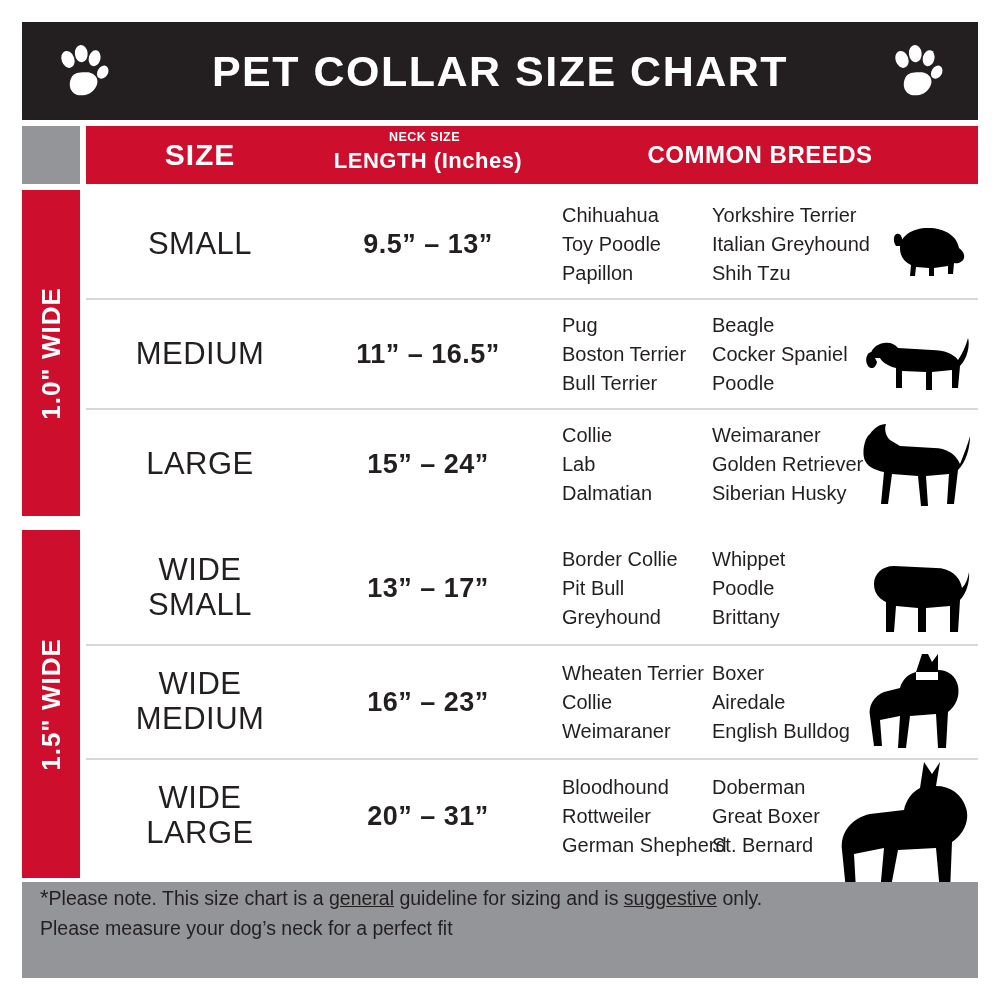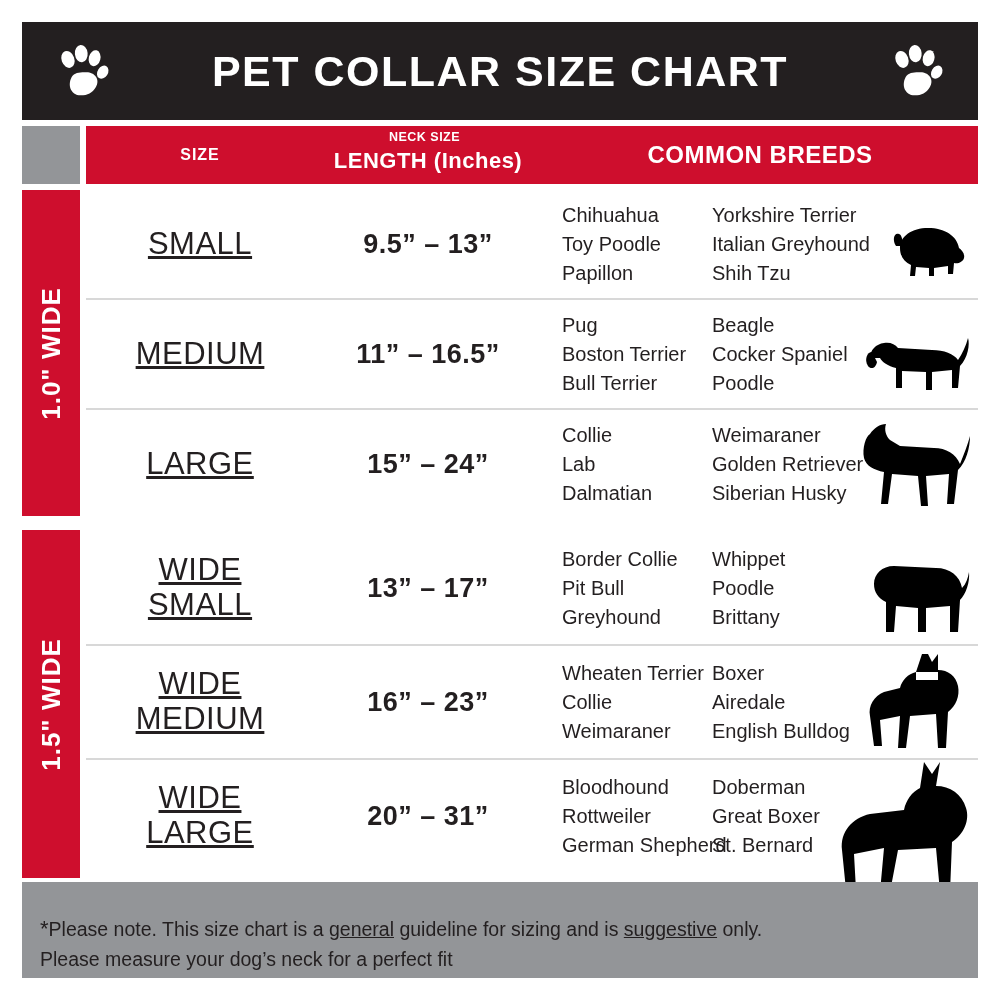--- a/index.html
+++ b/index.html
@@ -66,21 +66,21 @@
   .colhead .gap { width: 6px; background: #ffffff; }
   .colhead .red {
     background: #ce0e2d;
     color: #ffffff;
     display: flex;
     align-items: center;
     justify-content: center;
     font-weight: bold;
     position: relative;
   }
-  .colhead .c-size { width: 228px; font-size: 16px; letter-spacing: 1px; }
+  .colhead .c-size { width: 228px; font-size: 30px; letter-spacing: 1px; }
   .colhead .c-len  { width: 228px; font-size: 22px; letter-spacing: 0.5px; }
   .colhead .c-breeds { flex: 1; font-size: 24px; letter-spacing: 0.5px; }
   .neck-label {
     position: absolute;
     top: 4px;
     left: 0;
     right: 7px;
     text-align: center;
     font-size: 12.5px;
     font-weight: bold;
@@ -137,21 +137,20 @@
     display: flex;
     align-items: center;
     justify-content: center;
     text-align: center;
     font-size: 31px;
     letter-spacing: 0.5px;
     color: #231f20;
     line-height: 1.12;
     padding: 0 4px;
     box-sizing: border-box;
-    text-decoration: underline;
   }
   .cell-len {
     width: 228px;
     display: flex;
     align-items: center;
     justify-content: center;
     font-size: 27px;
     color: #231f20;
     letter-spacing: 0.5px;
     box-sizing: border-box;
@@ -181,21 +180,21 @@
   
   .footer {
     position: absolute;
     left: 22px;
     top: 882px;
     width: 956px;
     height: 96px;
     background: #939598;
     color: #231f20;
     box-sizing: border-box;
-    padding: 31px 18px 0 18px;
+    padding: 0 18px 0 18px;
   }
   .footer-line {
     font-size: 19.5px;
     line-height: 1.45;
   }
   .u { text-decoration: underline; }
   .star { font-size: 22px; }
 </style>
 </head>
 <body>

